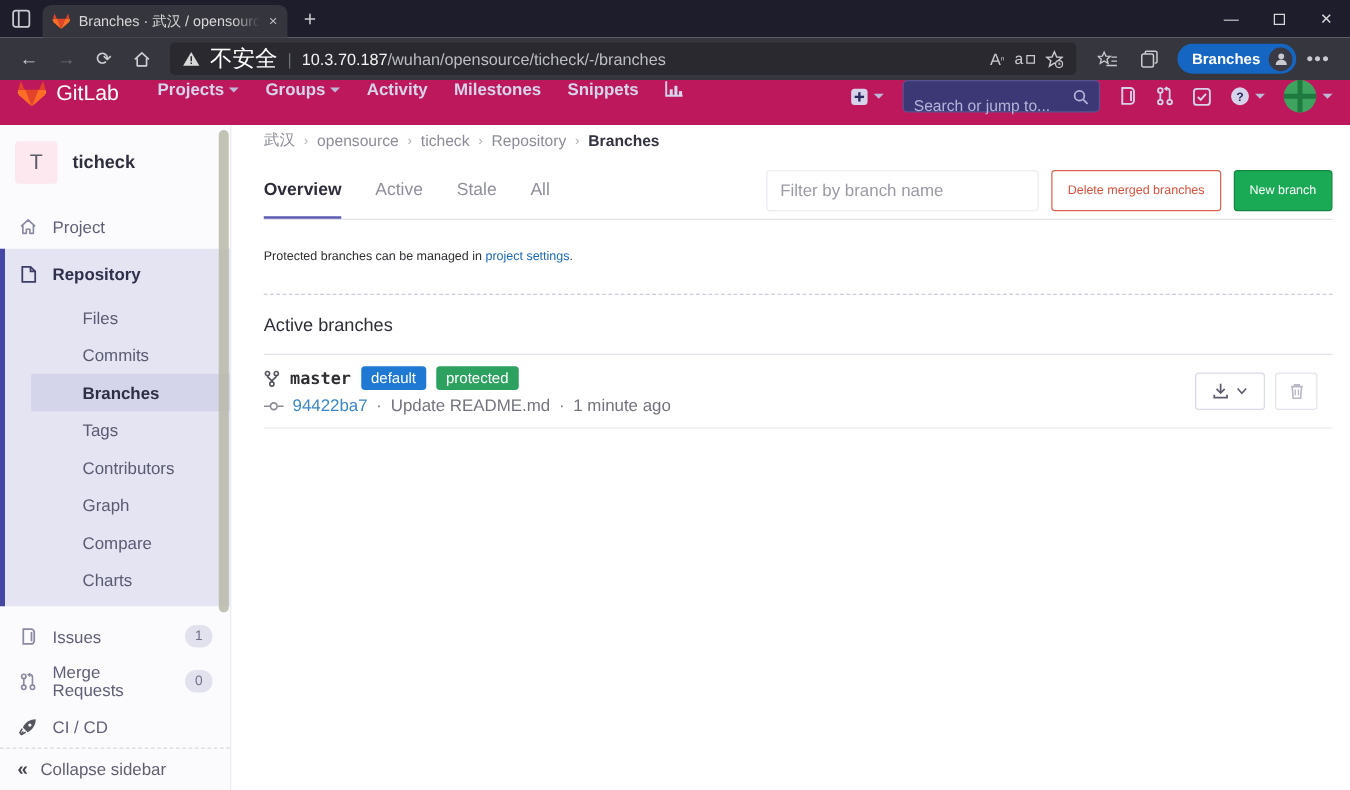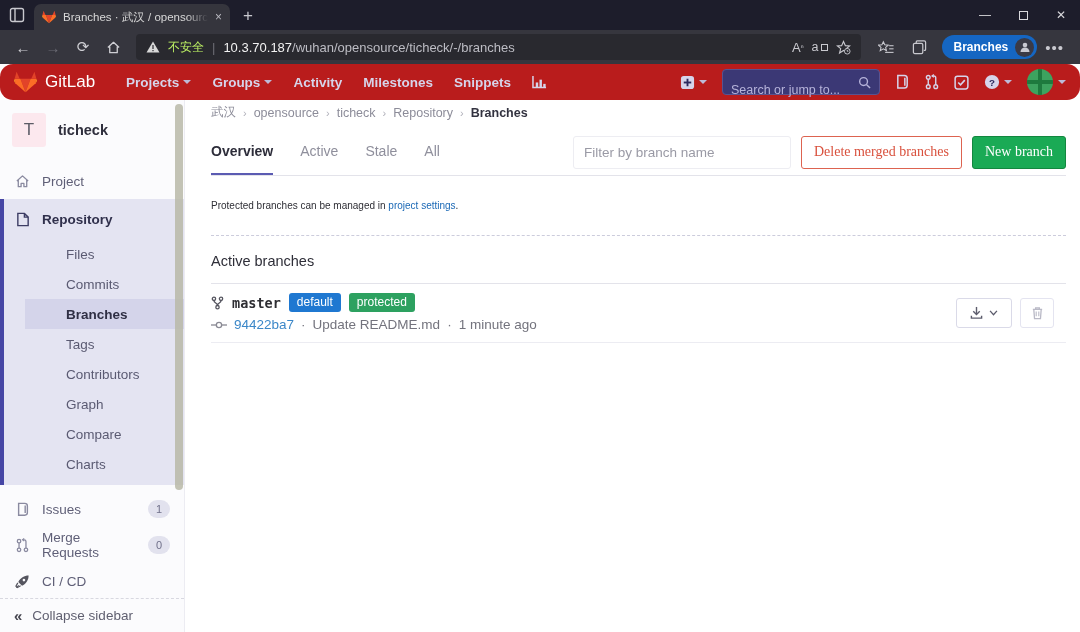--- a/index.html
+++ b/index.html
@@ -22,34 +22,34 @@
   .wincontrols{position:absolute;right:0;top:0;height:30px;display:flex;}
   .winbtn{width:38px;height:30px;display:flex;align-items:center;justify-content:center;color:#d8d8dc;font-size:12px;}
   .winbtn .sq{width:9px;height:9px;border:1px solid #d8d8dc;display:block;}
 
   
   .toolbar{height:34px;background:#36363e;display:flex;align-items:center;padding:0 8px;flex:0 0 34px;}
   .navico{width:30px;text-align:center;color:#cfcfd4;font-size:15px;flex:0 0 auto;}
   .navico.dim{color:#6c6c75;}
   .addressbar{flex:1;height:26px;background:#29292f;border-radius:4px;margin:0 8px;display:flex;align-items:center;padding:0 10px;gap:8px;min-width:0;}
   .warn-tri{color:#d8d8d8;font-size:12px;}
-  .sec-text{font-size:12px;color:#bef264;white-space:nowrap;}
+  .sec-text{font-size:18px;color:#ffffff;white-space:nowrap;}
   .addr-sep{color:#6d6d75;font-size:13px;}
   .url{font-size:13px;white-space:nowrap;overflow:hidden;flex:1;}
   .url .host{color:#f2f2f2;}
   .url .path{color:#bdbdc4;}
   .addr-ic{color:#c9c9cf;font-size:12.5px;flex:0 0 auto;display:flex;align-items:center;}
   .tool-ic{color:#c9c9cf;margin:0 9px;display:flex;align-items:center;flex:0 0 auto;}
   .inprivate{height:24px;border-radius:12px;background:#1566c2;display:flex;align-items:center;gap:7px;padding:0 3px 0 12px;margin:0 6px;flex:0 0 auto;}
   .inprivate-label{color:#fff;font-size:12px;font-weight:700;}
   .ip-avatar{width:19px;height:19px;border-radius:50%;background:#3a3a46;display:flex;align-items:center;justify-content:center;color:#c9c9d2;font-size:11px;}
   .more-btn{color:#c9c9cf;font-size:15px;letter-spacing:1px;margin:0 8px 0 2px;}
 
   
-  .glnav{height:36px;background:#b91c1c;display:flex;align-items:center;padding:0 14px;flex:0 0 36px;border-radius:13px;}
+  .glnav{height:36px;background:#be185d;display:flex;align-items:flex-start;padding:0 14px;flex:0 0 36px;}
   .gl-brand{display:flex;align-items:center;gap:8px;margin-right:10px;}
   .gl-brand-name{color:#fff;font-size:17px;font-weight:500;}
   .gl-link{color:#d6d4ea;font-size:13.5px;font-weight:700;margin-left:21px;display:flex;align-items:center;gap:4px;white-space:nowrap;}
   .caret{width:0;height:0;border-left:4px solid transparent;border-right:4px solid transparent;border-top:4px solid #bdbad8;display:inline-block;}
   .gl-ic{color:#d6d4ea;display:flex;align-items:center;}
   .gl-right{margin-left:auto;display:flex;align-items:center;gap:15px;}
   .gl-search{width:158px;height:26px;background:#3b3875;border:1px solid #585390;border-radius:4px;display:flex;align-items:center;padding:0 8px;}
   .gl-search input{flex:1;min-width:0;background:transparent;border:none;outline:none;font-size:12.5px;color:#e5e3f5;font-family:Liberation Sans, sans-serif;margin-top:15px;}
   .gl-search input::placeholder{color:#b6b3da;}
   .gl-avatar{width:26px;height:26px;border-radius:50%;background:#3da35f;position:relative;overflow:hidden;}
@@ -81,21 +81,21 @@
   .main{flex:1;min-width:0;padding:0 14px 0 26px;background:#fff;}
   .breadcrumb{padding-top:4px;display:flex;align-items:center;gap:7px;font-size:12.5px;color:#8c8c99;}
   .breadcrumb .sep{color:#b0b0ba;font-size:11px;}
   .breadcrumb .last{color:#333340;font-weight:700;}
   .tabsrow{display:flex;align-items:center;margin-top:8px;height:47px;border-bottom:1px solid #e3e3ea;}
   .ctab{height:100%;display:flex;align-items:center;margin-right:27px;font-size:14px;color:#8f8f9c;border-bottom:2px solid transparent;}
   .ctab.active{color:#2d2d3a;font-weight:700;border-bottom-color:#5b5bb2;}
   .tabs-spacer{flex:1;}
   .filter-input{width:218px;height:33px;border:1px solid #ededf2;border-radius:3px;padding:0 10px;font-size:13.5px;color:#333;outline:none;margin-right:10px;font-family:inherit;}
   .filter-input::placeholder{color:#9a9aa5;}
-  .btn{height:33px;border-radius:3px;font-size:14px;display:inline-flex;align-items:center;padding:0 12px;font-family:Liberation Serif, serif;}
+  .btn{height:33px;border-radius:3px;font-size:10px;display:inline-flex;align-items:center;padding:0 12px;font-family:Liberation Sans, sans-serif;}
   .btn-danger-outline{background:#fff;border:1px solid #dd6350;color:#d9503c;margin-right:10px;}
   .btn-green{background:#1aaa55;border:1px solid #13873f;color:#fff;}
   .notice{margin-top:24px;font-size:10px;color:#2e2e35;}
   .link{color:#1b69b6;text-decoration:none;}
   .dashed-div{margin-top:24px;border-bottom:1px dashed #ccccdc;}
   .sec-title{padding:17px 0 14px;font-size:14.5px;color:#2e2e38;border-bottom:1px solid #e3e3ea;}
   .branch-row{display:flex;align-items:center;padding:9px 0 10px;border-bottom:1px solid #ececf2;}
   .branch-info{flex:1;min-width:0;}
   .bline1{display:flex;align-items:center;gap:8px;}
   .branch-ic{color:#55555f;display:flex;}

